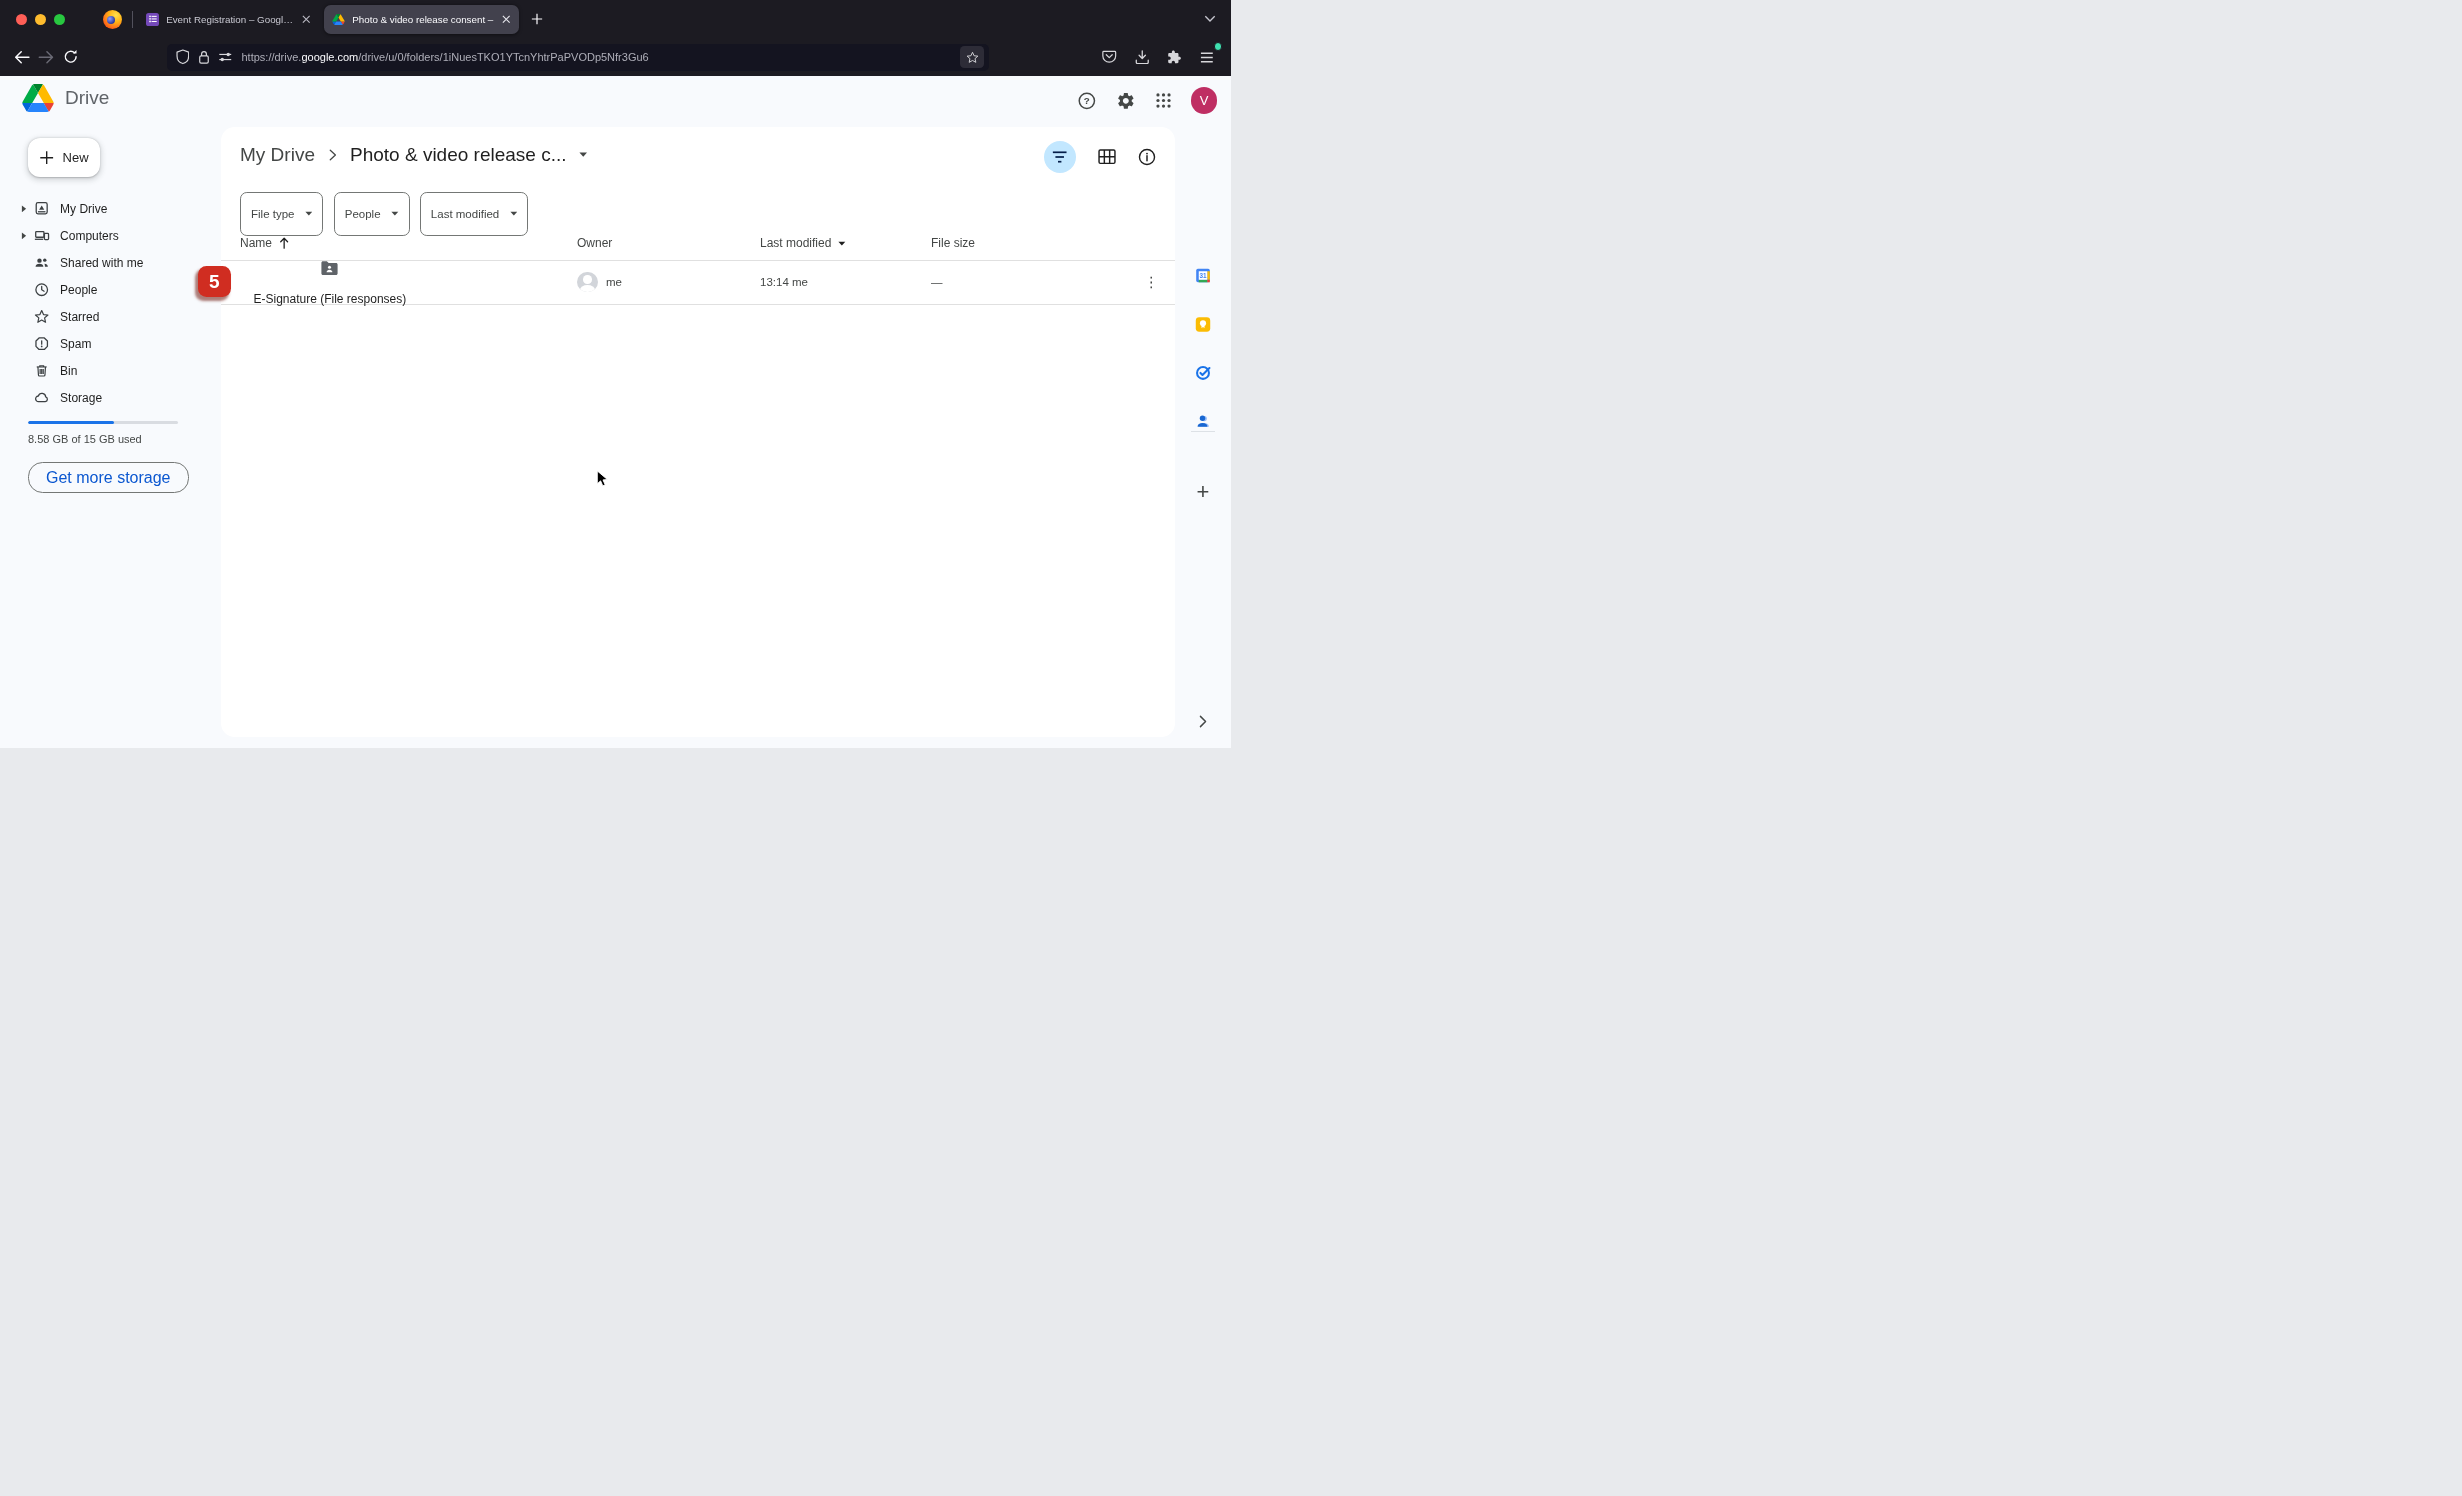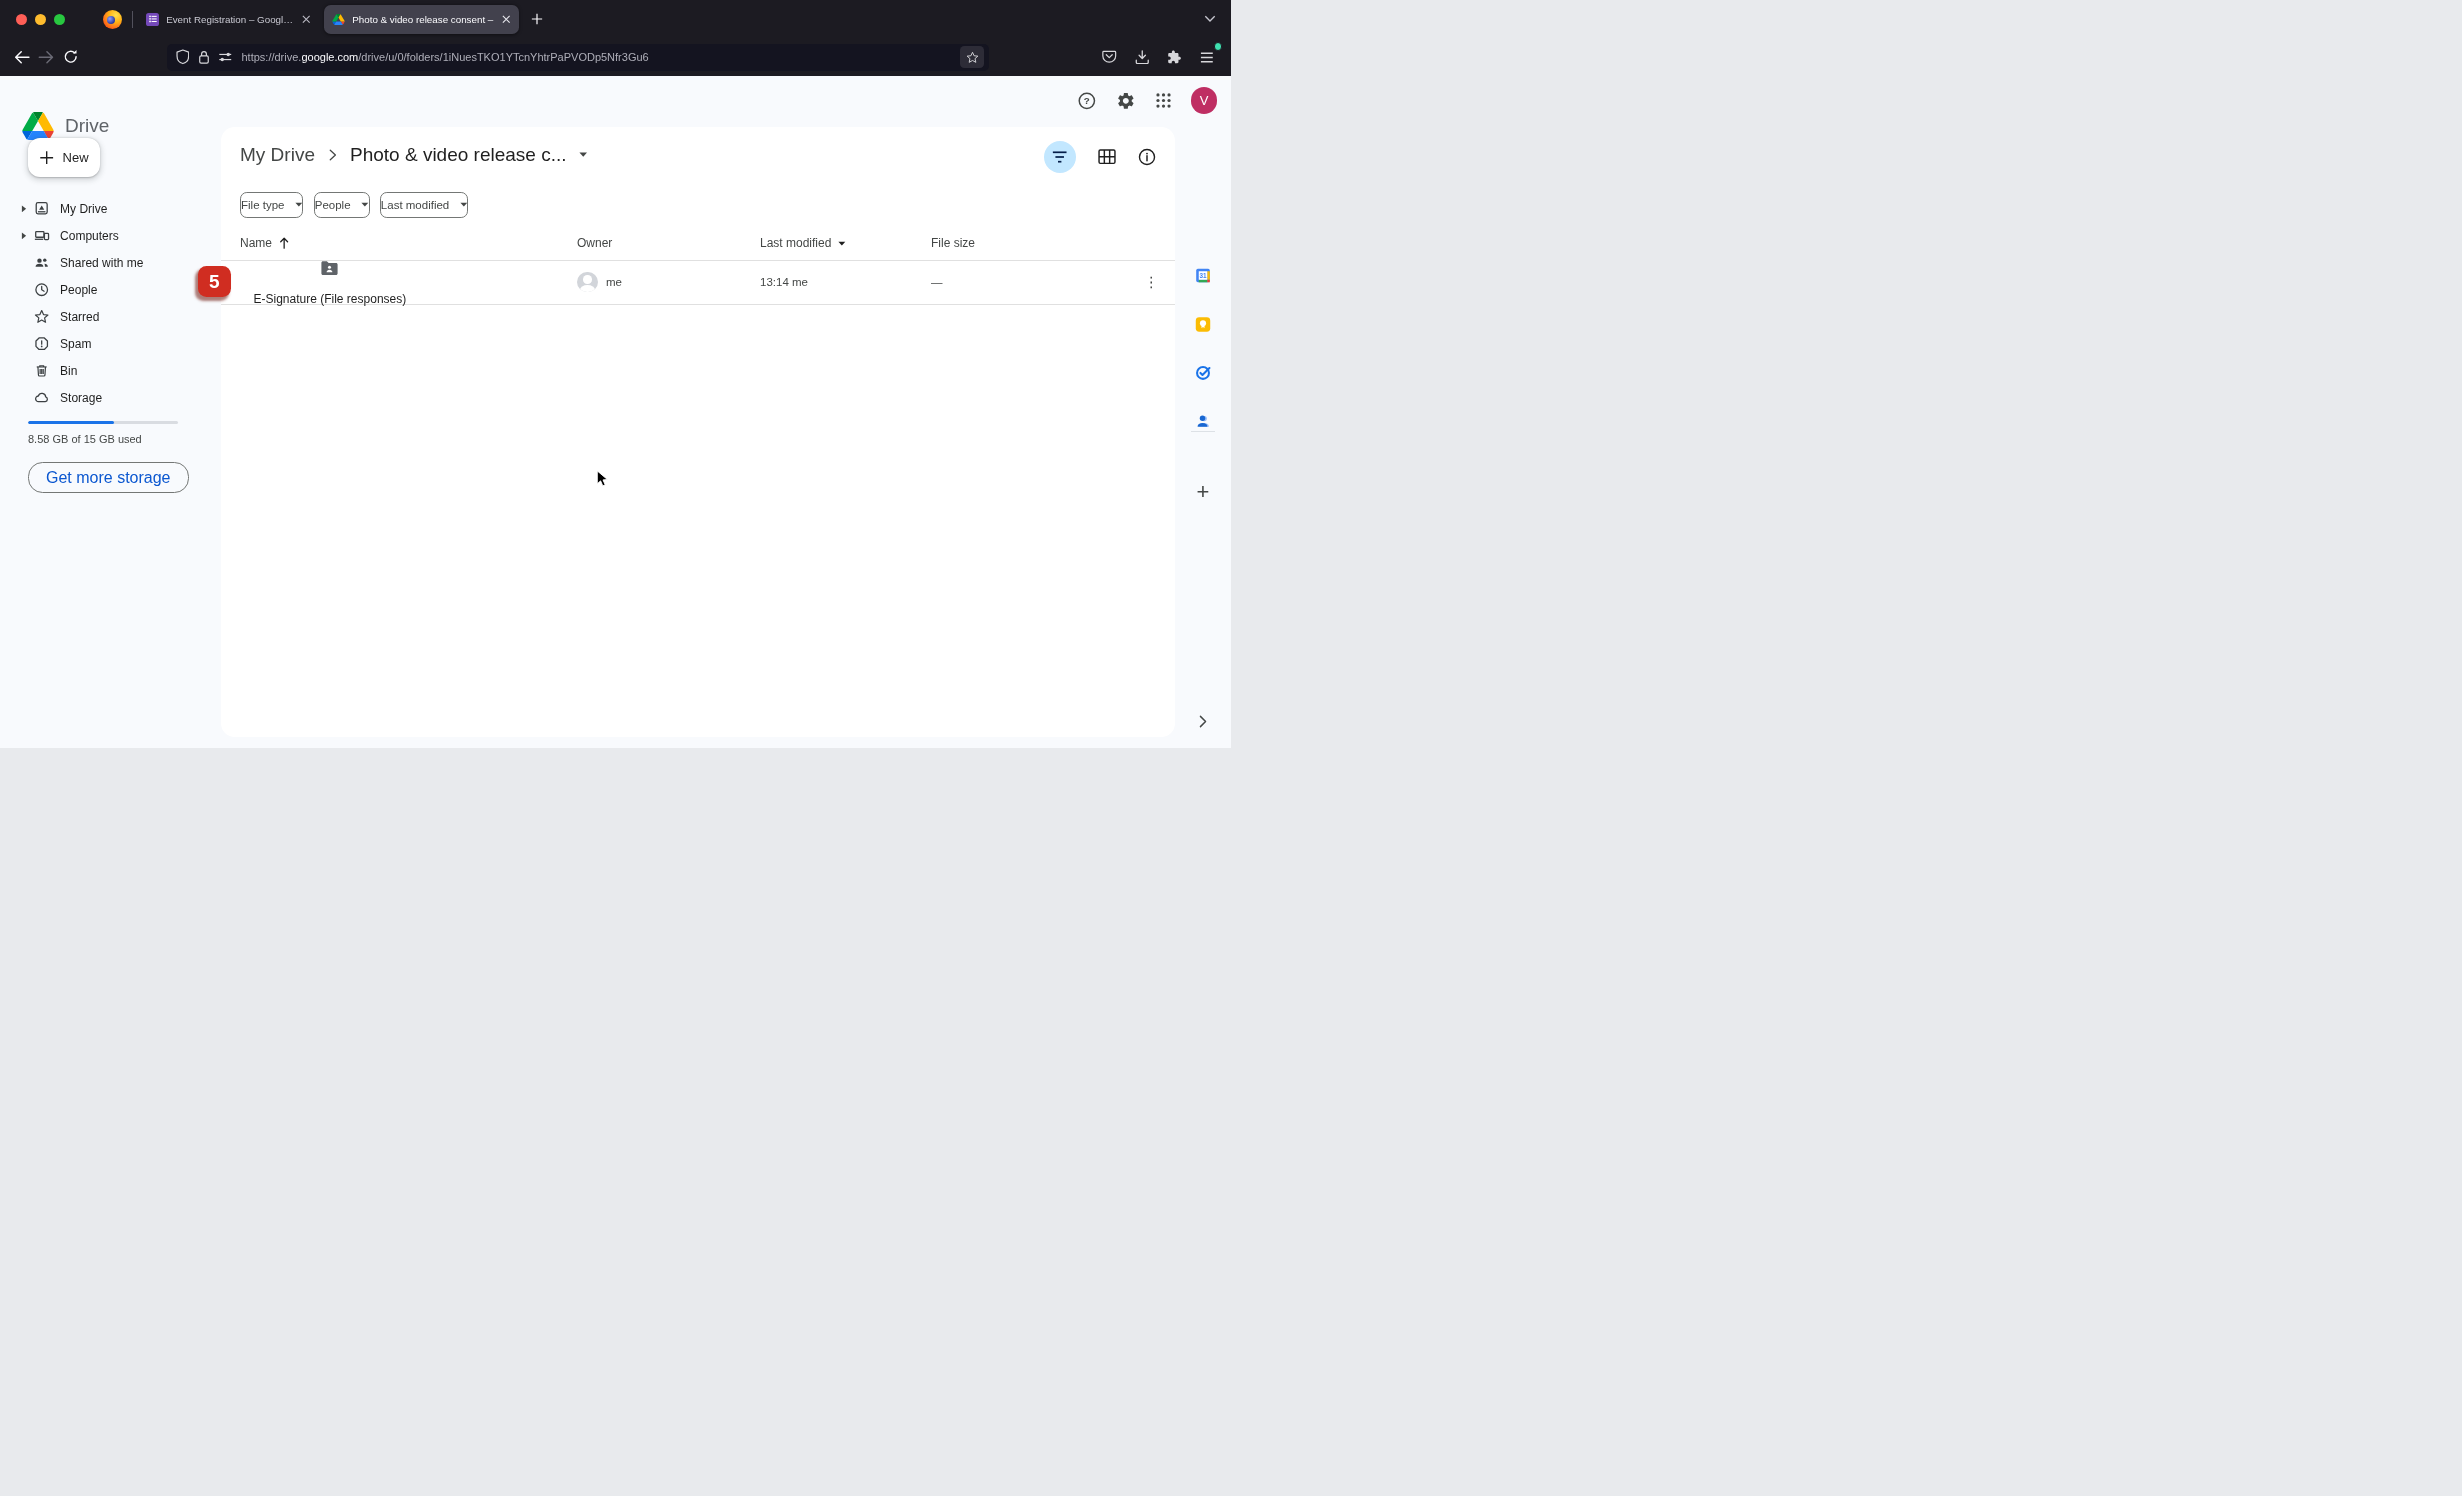--- a/index.html
+++ b/index.html
@@ -35,21 +35,21 @@
   .urlbar .sec{display:flex;align-items:center;gap:8.5px;margin-right:8.5px;}
   .urltext{font-size:11px;color:#aeaeb8;white-space:nowrap;overflow:hidden;flex:1;}
   .urltext .host{color:#fbfbfe;}
   .star-box{width:24px;height:22px;border-radius:4.3px;background:#2d2c37;display:flex;align-items:center;justify-content:center;margin-left:6.8px;}
   .nav-right{margin-left:auto;margin-right:12px;display:flex;align-items:center;gap:8.5px;}
   .menu-wrap{position:relative}
   .menu-dot{position:absolute;top:-2.6px;right:-3.4px;width:6.8px;height:6.8px;border-radius:50%;background:#3fe1b0;border:1.7px solid #1c1b22;}
 
   
   .drive-header{position:absolute;top:75px;left:0;right:0;height:51px;}
-  .logo-block{position:absolute;left:22px;top:8.5px;display:flex;align-items:center;gap:11px;margin-top:28px;}
+  .logo-block{position:absolute;left:22px;top:8.5px;display:flex;align-items:center;gap:11px;}
   .drive-name{font-size:19px;color:#5f6368;}
   .searchbar{position:absolute;left:220px;top:6.8px;width:614px;height:37px;border-radius:19px;background:#e9eef6;
              display:flex;align-items:center;padding:0 13.7px;box-sizing:border-box;gap:12px;}
   .search-ph{flex:1;font-size:13px;color:#5f6368;}
   .hdr-right{position:absolute;right:13.7px;top:0;height:51px;display:flex;align-items:center;gap:19px;}
   .avatar{width:26.5px;height:26.5px;border-radius:50%;background:#bf2e63;color:#fff;font-size:13px;display:flex;align-items:center;justify-content:center;}
 
   
   .sidebar{position:absolute;left:0;top:127px;width:221px;bottom:0;}
   .new-btn{position:absolute;left:28px;top:11px;width:72px;height:39px;background:#fff;border-radius:12px;
@@ -69,22 +69,22 @@
   
   .main-card{position:absolute;left:221px;top:127px;width:954px;height:610px;background:#fff;border-radius:13.7px;}
   .crumbs{position:absolute;left:19px;top:17px;display:flex;align-items:center;}
   .crumb-root{font-size:19px;color:#444746;}
   .crumb-sep{margin:0 13.7px;}
   .crumb-cur{font-size:19px;color:#1f1f1f;}
   .crumb-caret{margin-left:12px}
   .crumb-actions{position:absolute;top:13.7px;right:19px;display:flex;align-items:center;gap:22px;}
   .filter-circle{width:32.5px;height:32.5px;border-radius:50%;background:#c2e7ff;display:flex;align-items:center;justify-content:center;}
   .chips{position:absolute;left:19px;top:65px;display:flex;gap:10.3px;}
-  .chip{height:26px;border:0.9px solid #747775;border-radius:6.8px;display:flex;align-items:center;gap:10.3px;
-        padding:0 0;font-size:11.5px;color:#444746;box-sizing:border-box;}
+  .chip{height:44px;border:0.9px solid #747775;border-radius:6.8px;display:flex;align-items:center;gap:10.3px;
+        padding:0 10px;font-size:11.5px;color:#444746;box-sizing:border-box;}
   .thead{position:absolute;left:0;right:0;top:106px;height:26.5px;border-bottom:0.9px solid #e0e0e0;font-size:12px;color:#444746;font-weight:500;}
   .th{position:absolute;top:3.4px;display:flex;align-items:center;gap:6.8px;}
   .th.name{left:19px}.th.owner{left:356px}.th.modified{left:539px}.th.size{left:710px}
   .frow{position:absolute;left:0;right:0;top:133px;height:44px;border-bottom:0.9px solid #e0e0e0;font-size:11.5px;color:#444746;}
   .cell{position:absolute;top:0;height:44px;display:flex;align-items:center;}
   .c-name{left:32.5px;gap:15.4px;flex-direction:column;}
   .fname{font-size:12px;color:#1f1f1f;font-weight:500;}
   .c-owner{left:356px;gap:8.5px;}
   .owner-av{width:20.5px;height:20.5px;border-radius:50%;background:#d2d5da;position:relative;overflow:hidden;}
   .owner-av:before{content:"";position:absolute;left:6px;top:3.4px;width:8.5px;height:8.5px;border-radius:50%;background:#fff;}

